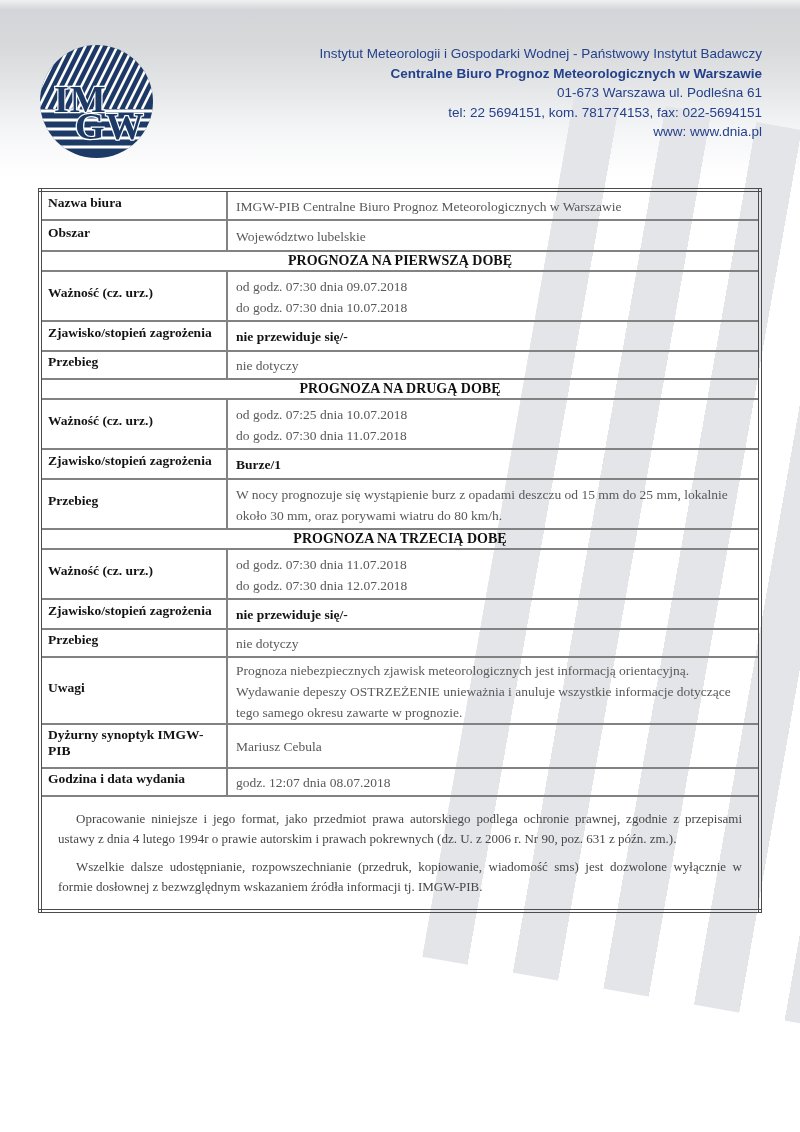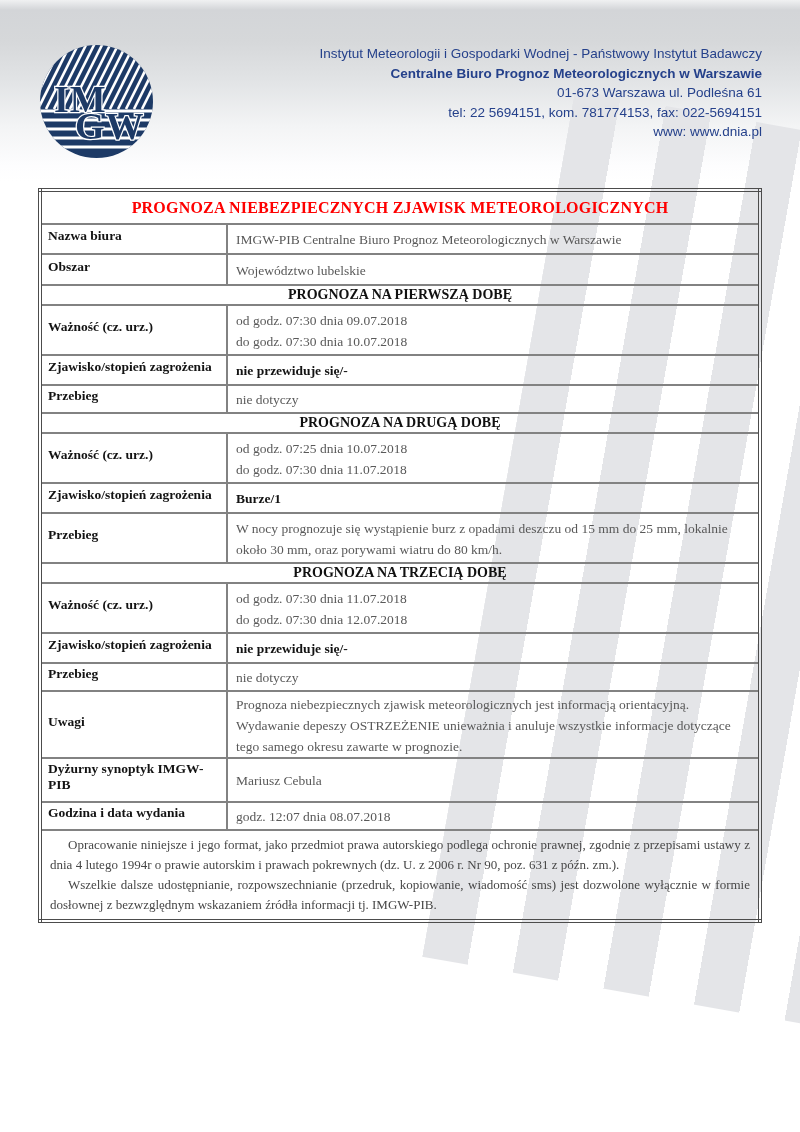--- a/index.html
+++ b/index.html
@@ -71,21 +71,21 @@
   td.boldval { font-weight: bold; color: #131313; }
   tr.titlerow td {
     text-align: center; font-weight: bold;
     color: #fe0000; font-size: 16px; letter-spacing: .2px;
   }
   tr.secrow td {
     text-align: center; font-weight: bold;
     color: #111111; font-size: 14px;
   }
   td.footer { padding: 4px 8px; color: #474747; font-size: 13px; line-height: 20px; vertical-align: middle; }
-  td.footer p { margin: 0; text-indent: 18px; text-align: justify; }
+  td.footer p { margin: 8px; text-indent: 18px; text-align: justify; }
 
   tr.h34{height:34px} tr.h31{height:31px} tr.h30{height:30px}
   tr.h28{height:16px} tr.h27{height:27px} tr.h50{height:50px}
   tr.h63{height:63px} tr.h87{height:87px}
 </style>
 </head>
 <body>
 
 <div class="page">
 
@@ -140,23 +140,20 @@
     <div>www: www.dnia.pl</div>
   </div>
 
   <table class="doc">
     <colgroup>
         <col style="width:187px">
         <col>
       </colgroup>
 
     <tbody>
-        <tr class="titlerow h34">
-      <td colspan="2">PROGNOZA NIEBEZPIECZNYCH ZJAWISK METEOROLOGICZNYCH</td>
-    </tr>
 
     <tr class="h30">
       <td class="lab">Nazwa biura</td>
       <td class="val">IMGW-PIB Centralne Biuro Prognoz Meteorologicznych w Warszawie</td>
     </tr>
 
     <tr class="h31">
       <td class="lab">Obszar</td>
       <td class="val">Województwo lubelskie</td>
     </tr>

